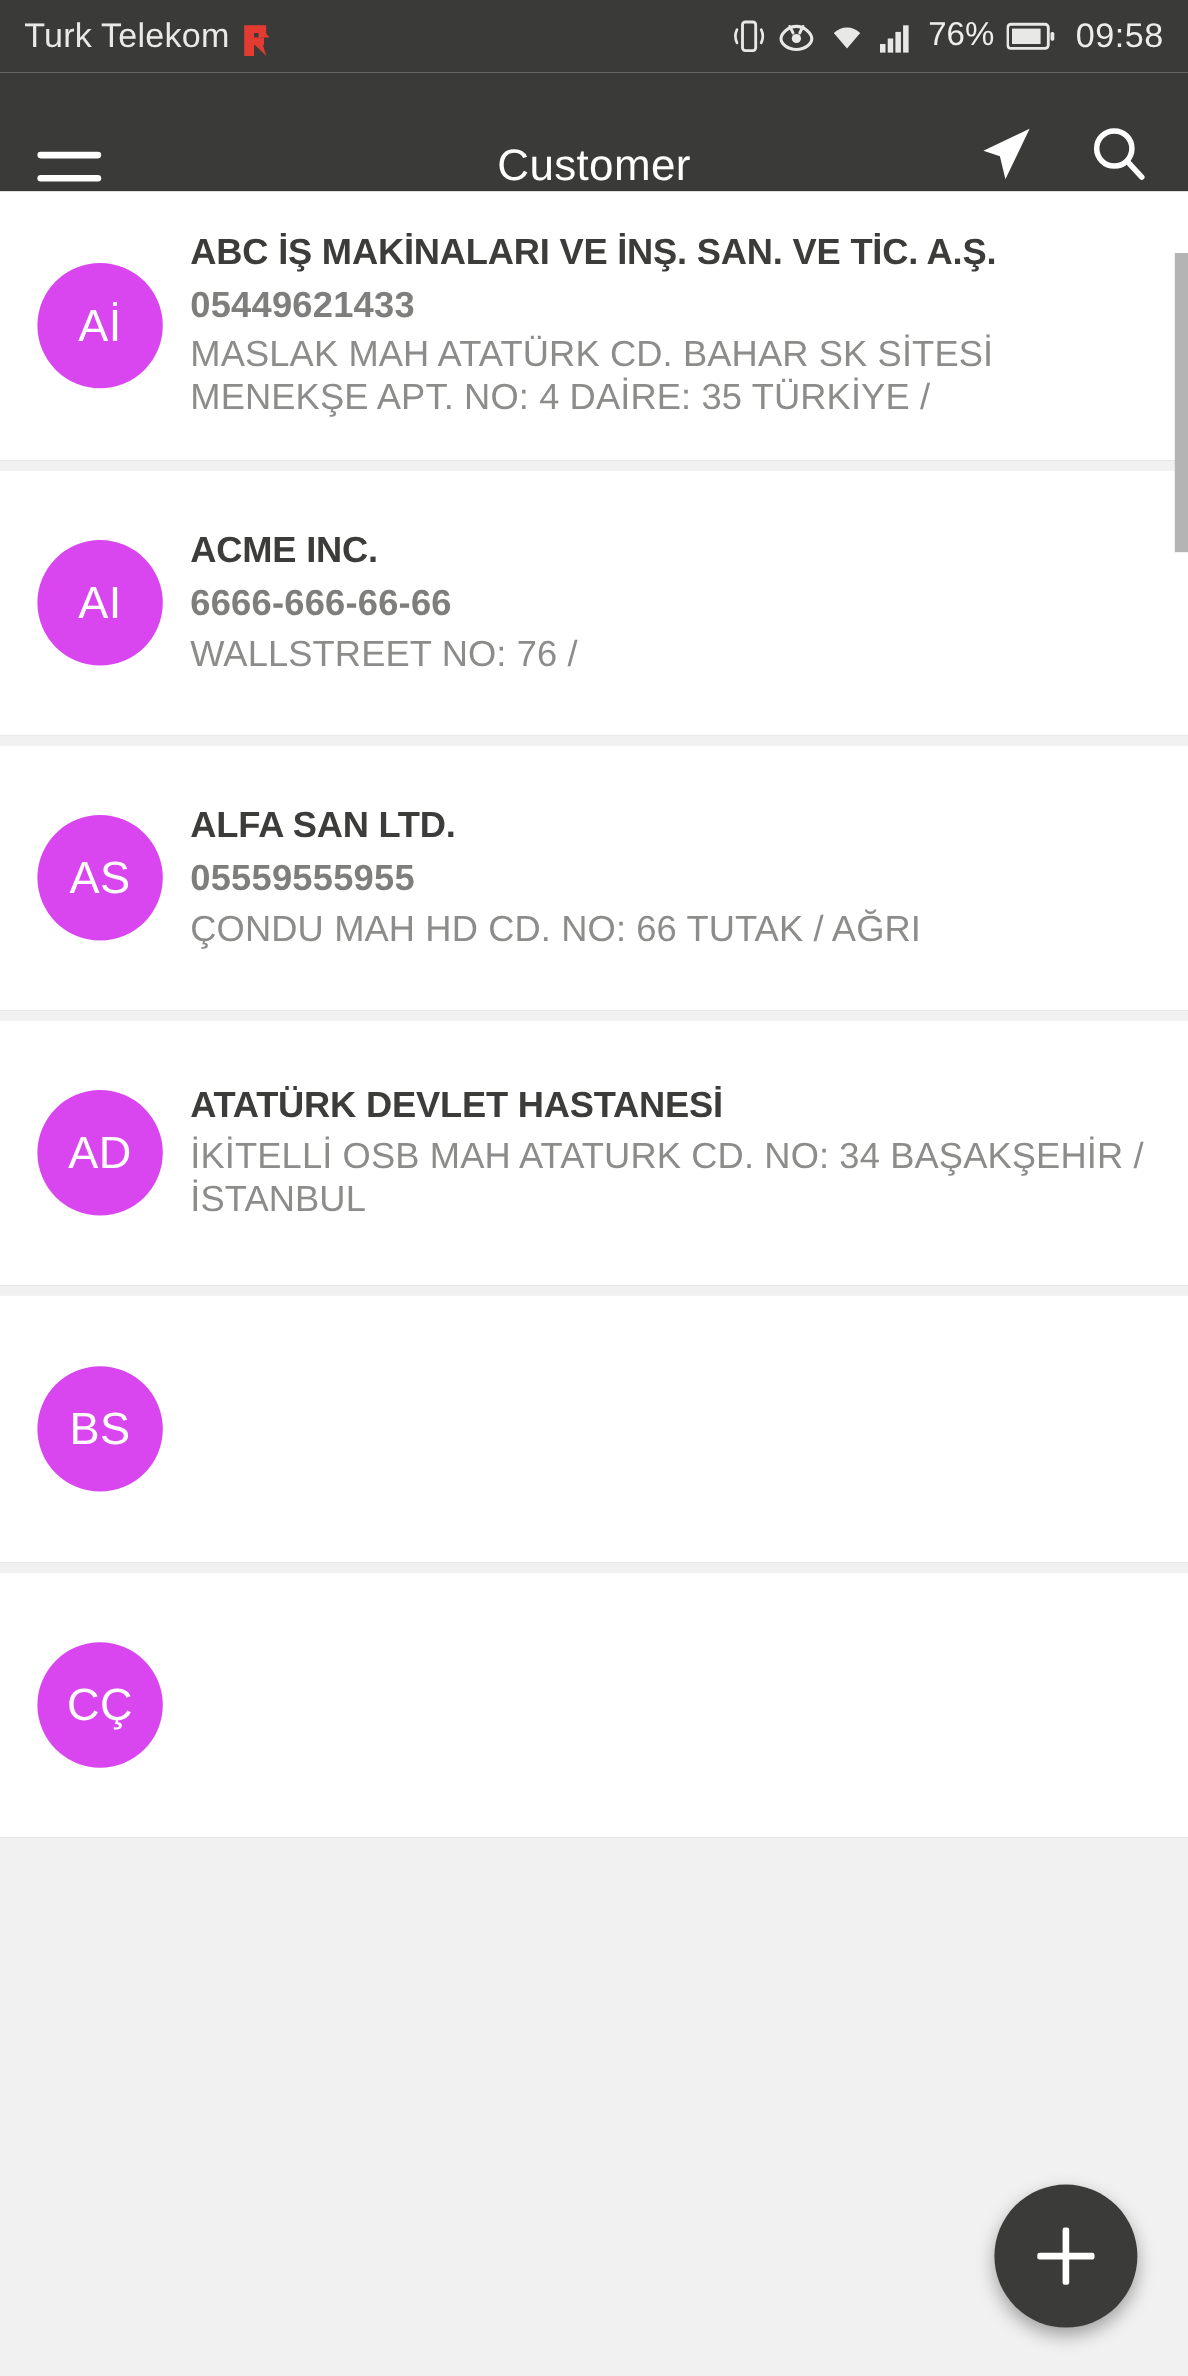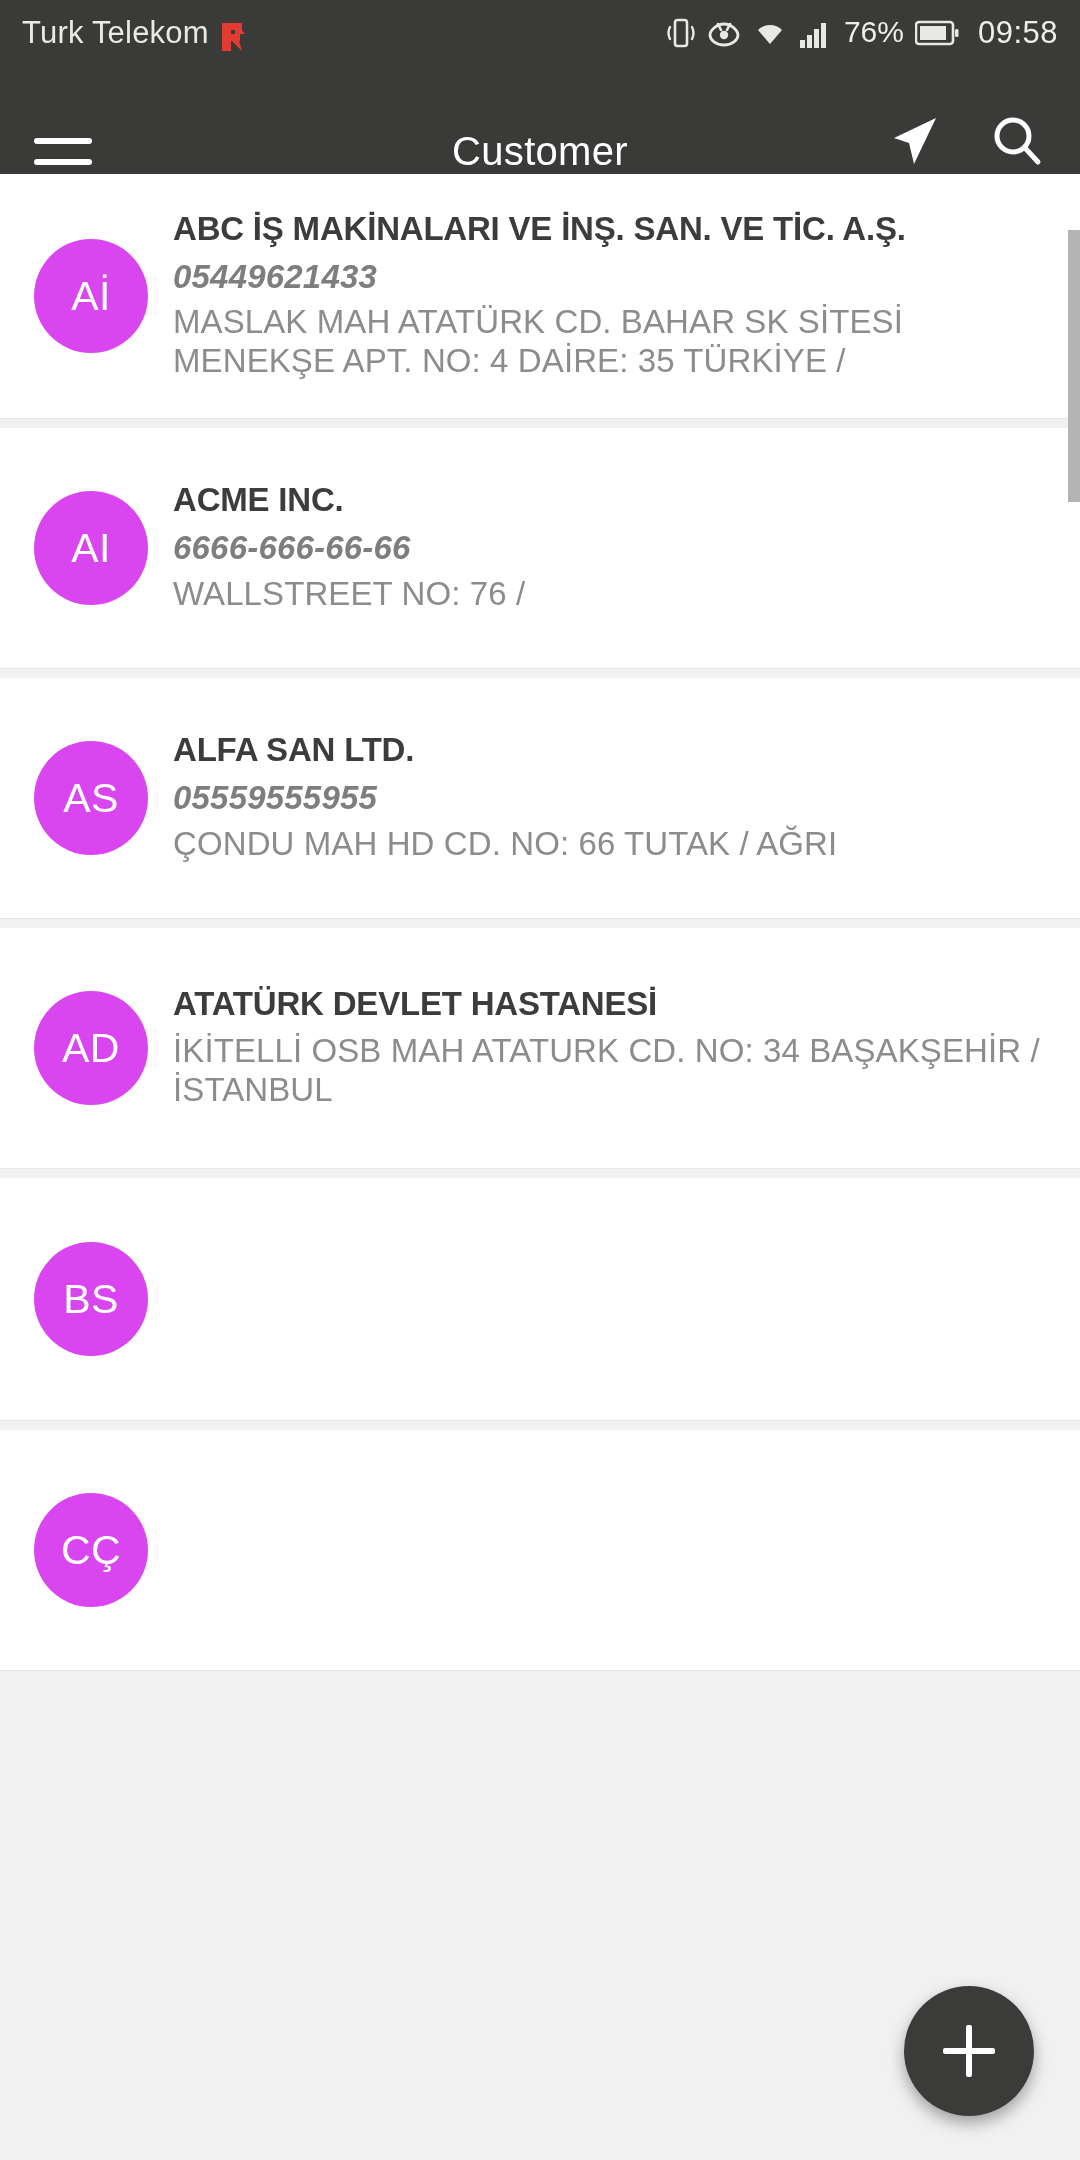--- a/index.html
+++ b/index.html
@@ -62,21 +62,21 @@
     display:flex; align-items:center; justify-content:center;
     font-size:41px; letter-spacing:.5px; flex:0 0 auto;
   }
   .info { margin-left:25px; padding-right:26px; flex:1 1 auto; min-width:0; }
   .name {
     font-size:33px; color:#3c3c3a; font-weight:bold;
     line-height:1.12; letter-spacing:-.2px; margin-bottom:9px;
   }
   .phone {
     font-size:33px; color:#7e7e7c; font-weight:bold;
-    line-height:1.2; margin-bottom:7px; letter-spacing:.2px;font-style:italic;
+    line-height:1.2; margin-bottom:7px; letter-spacing:.2px;
   }
   .address {
     font-size:33px; color:#8c8c8a; line-height:1.18; letter-spacing:.1px;
   }
 
   
   .scrollbar {
     position:absolute; right:0; top:56px; width:12px; height:272px;
     background:#b4b4b4; border-radius:0;
   }

